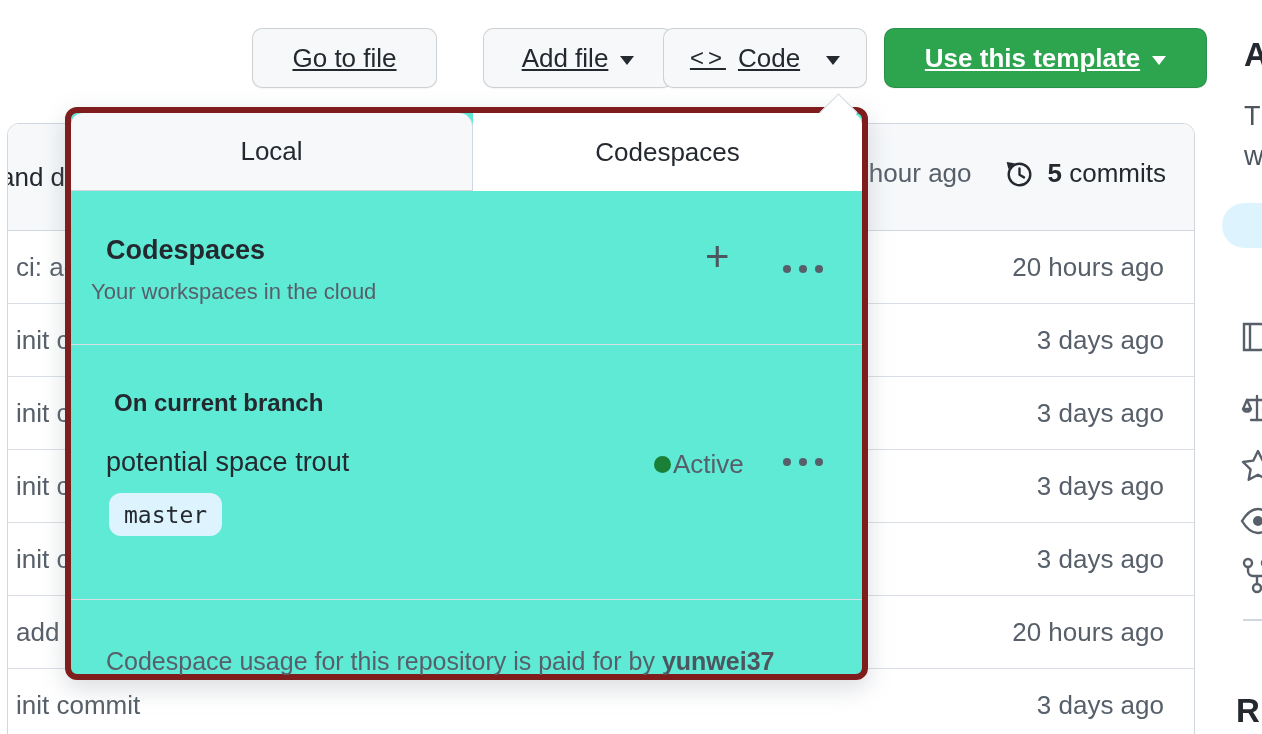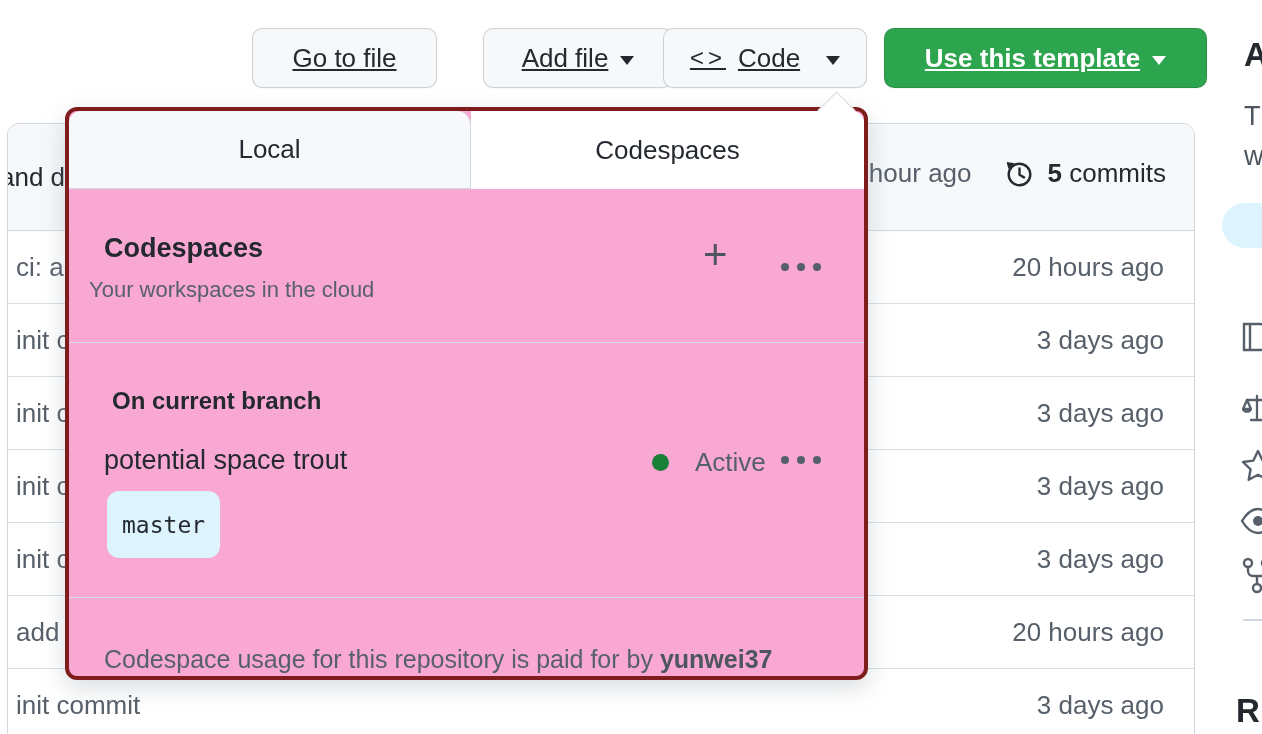--- a/index.html
+++ b/index.html
@@ -41,21 +41,21 @@
   .sb-about{left:1244px;top:36px;font-size:33px;font-weight:700;color:#24292f;}
   .sb-d1{left:1244px;top:101px;font-size:27px;color:#4d555e;}
   .sb-d2{left:1244px;top:141px;font-size:27px;color:#4d555e;}
   .sb-pill{left:1222px;top:203px;width:72px;height:45px;border-radius:23px;background:#ddf4ff;}
   .sb-icon{left:1240px;color:#57606a;}
   .sb-div{left:1243px;top:619px;width:40px;border-top:2px solid #d0d7de;}
   .sb-rel{left:1236px;top:692px;font-size:33px;font-weight:700;color:#24292f;}
 
   
   .dropdown{position:absolute;left:65px;top:107px;width:803px;height:573px;box-sizing:border-box;
-            background:#f9a8d4;border:4px solid #7f1d1d;border-radius:12px;
+            background:#5eead4;border:6px solid #7f1d1d;border-radius:12px;
             box-shadow:0 8px 24px rgba(140,149,159,.33);z-index:10;}
   .notch{position:absolute;top:-14px;left:754px;width:26px;height:26px;background:#fff;
          border-left:1px solid #d0d7de;border-top:1px solid #d0d7de;transform:rotate(45deg);}
   .tabs{display:flex;height:78px;}
   .tab{display:flex;align-items:center;justify-content:center;font-size:26px;color:#24292f;
        box-sizing:border-box;cursor:pointer;}
   .tab-local{width:402px;background:#f6f8fa;border-right:1px solid #d0d7de;
              border-bottom:1px solid #d0d7de;border-radius:12px 14px 0 0;}
   .tab-codespaces{flex:1;background:#fff;border-radius:0 12px 0 0;}
 
@@ -65,25 +65,25 @@
   .plus-btn{left:634px;top:120px;font-size:42px;font-weight:300;color:#4d555e;cursor:pointer;}
   .kebab{display:flex;gap:8px;cursor:pointer;}
   .kebab i{width:8px;height:8px;border-radius:50%;background:#57606a;}
   .kebab-1{left:712px;top:152px;}
   .kebab-2{left:712px;top:345px;}
   .hr{left:0;width:100%;border-top:1px solid #d8dee4;}
   .hr-1{top:231px;}
   .hr-2{top:486px;}
   .branch-label{left:35px;top:276px;font-size:24px;font-weight:700;margin-left:8px;}
   .cs-name{left:35px;top:334px;font-size:27px;font-weight:400;}
-  .active-wrap{left:583px;top:336px;display:flex;align-items:center;gap:26px;
+  .active-wrap{left:583px;top:336px;display:flex;align-items:center;gap:2px;
                font-size:26px;color:#57606a;}
   .active-dot{width:17px;height:17px;border-radius:50%;background:#1a7f37;}
   .branch-pill{left:38px;top:380px;height:43px;display:inline-flex;align-items:center;
-               padding:12px 15px;background:#ddf4ff;border-radius:12px;
+               padding:0 15px;background:#ddf4ff;border-radius:12px;
                font-family:"DejaVu Sans Mono","Liberation Mono",monospace;font-size:23px;color:#24292f;}
   .no-changes{left:153px;top:389px;font-size:26px;font-style:italic;color:#57606a;}
   .dd-footer{left:35px;top:534px;font-size:25px;color:#57606a;}
   .dd-footer b{font-weight:700;color:#4d555e;margin-left:7px;}
 </style>
 </head>
 <body>
 
 <div class="canvas">
 

